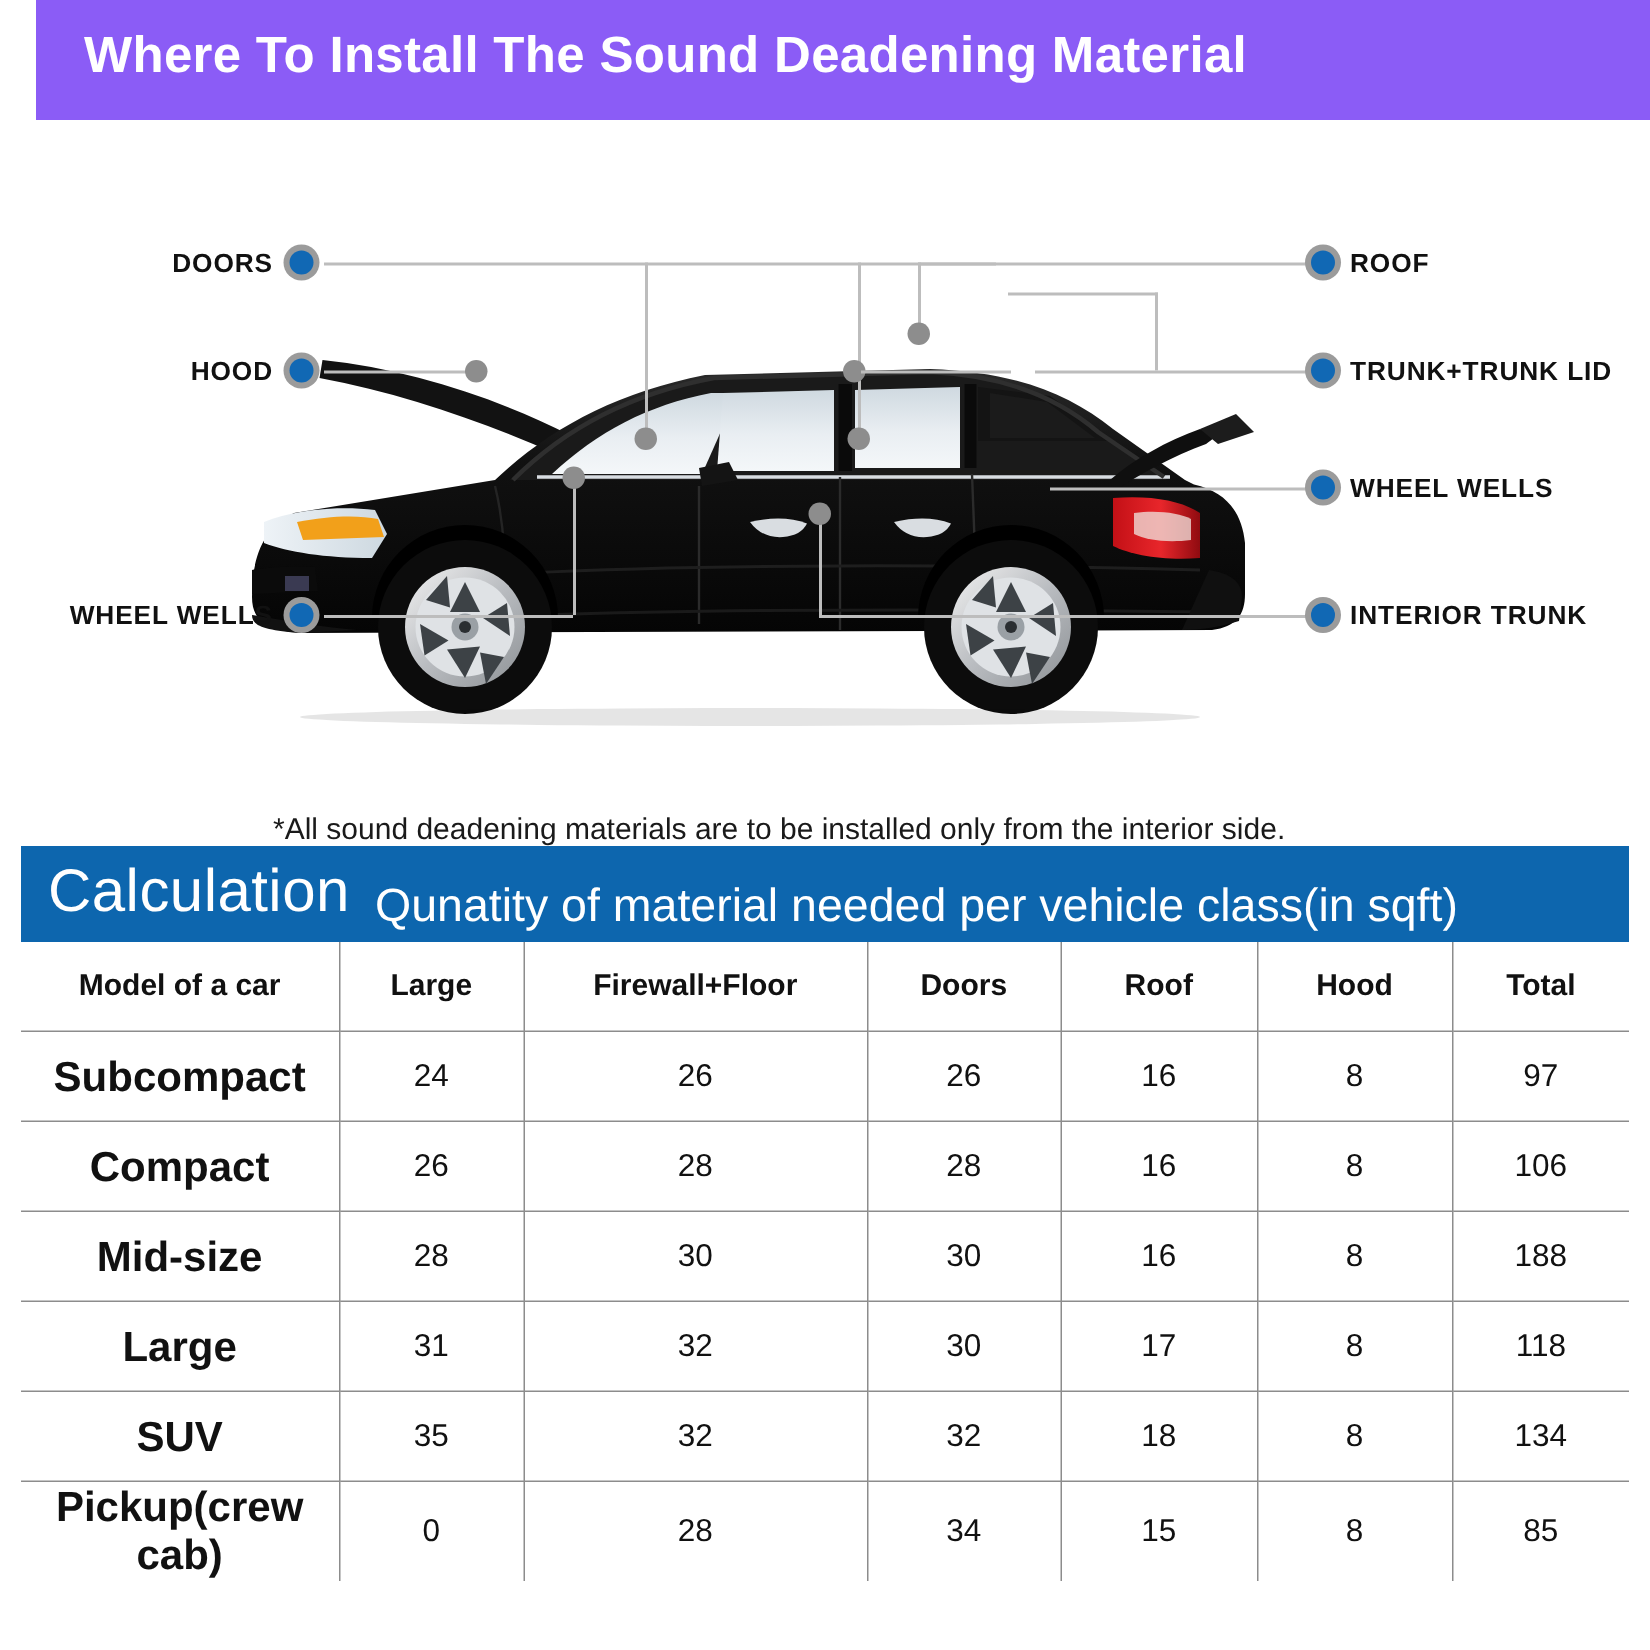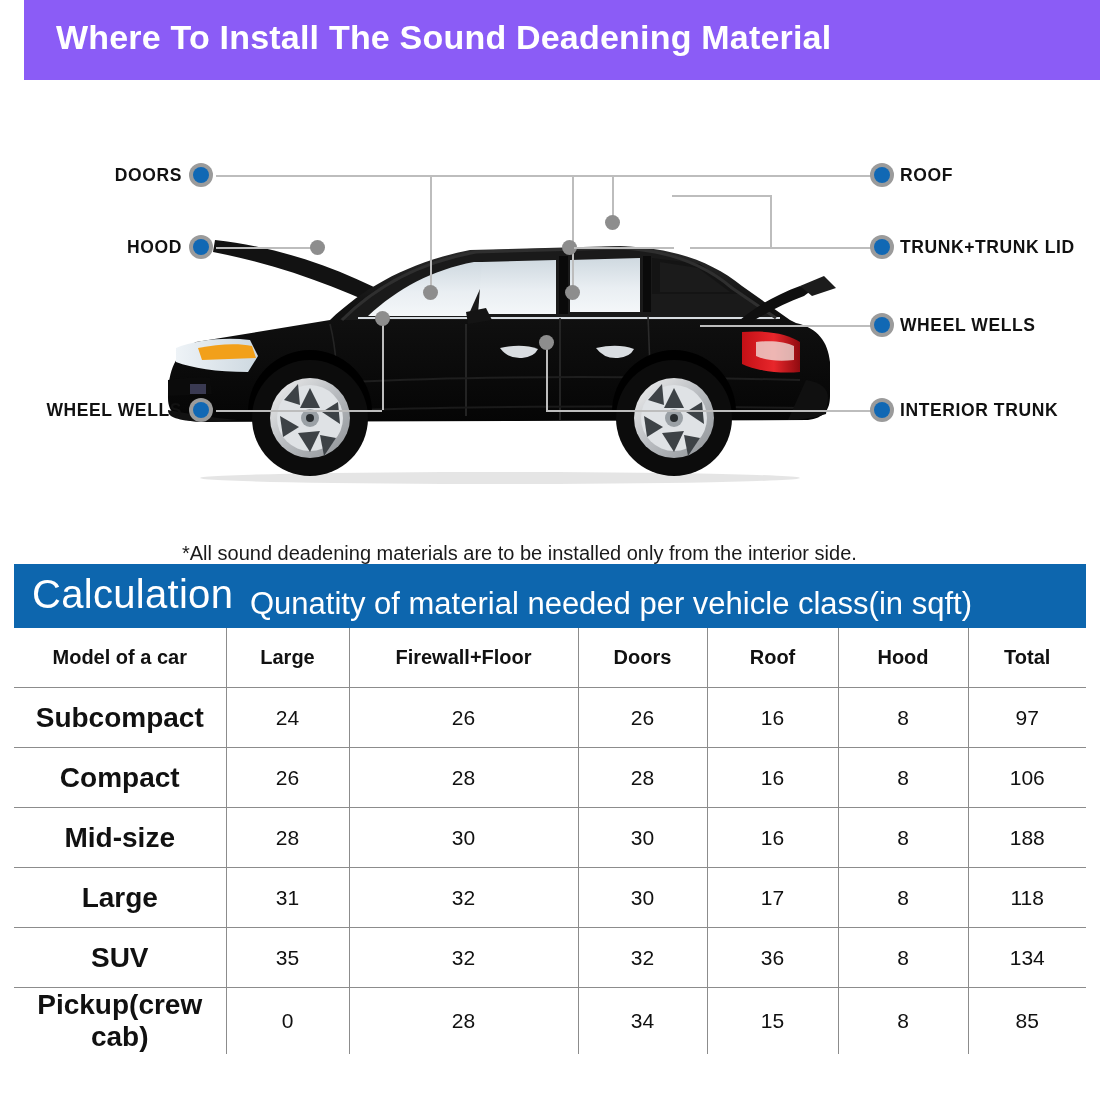--- a/index.html
+++ b/index.html
@@ -348,21 +348,21 @@
         <td>30</td>
         <td>17</td>
         <td>8</td>
         <td>118</td>
       </tr>
       <tr>
         <td class="model">SUV</td>
         <td>35</td>
         <td>32</td>
         <td>32</td>
-        <td>36</td>
+        <td>18</td>
         <td>8</td>
         <td>134</td>
       </tr>
       <tr>
         <td class="model">Pickup(crew cab)</td>
         <td>0</td>
         <td>28</td>
         <td>34</td>
         <td>15</td>
         <td>8</td>

